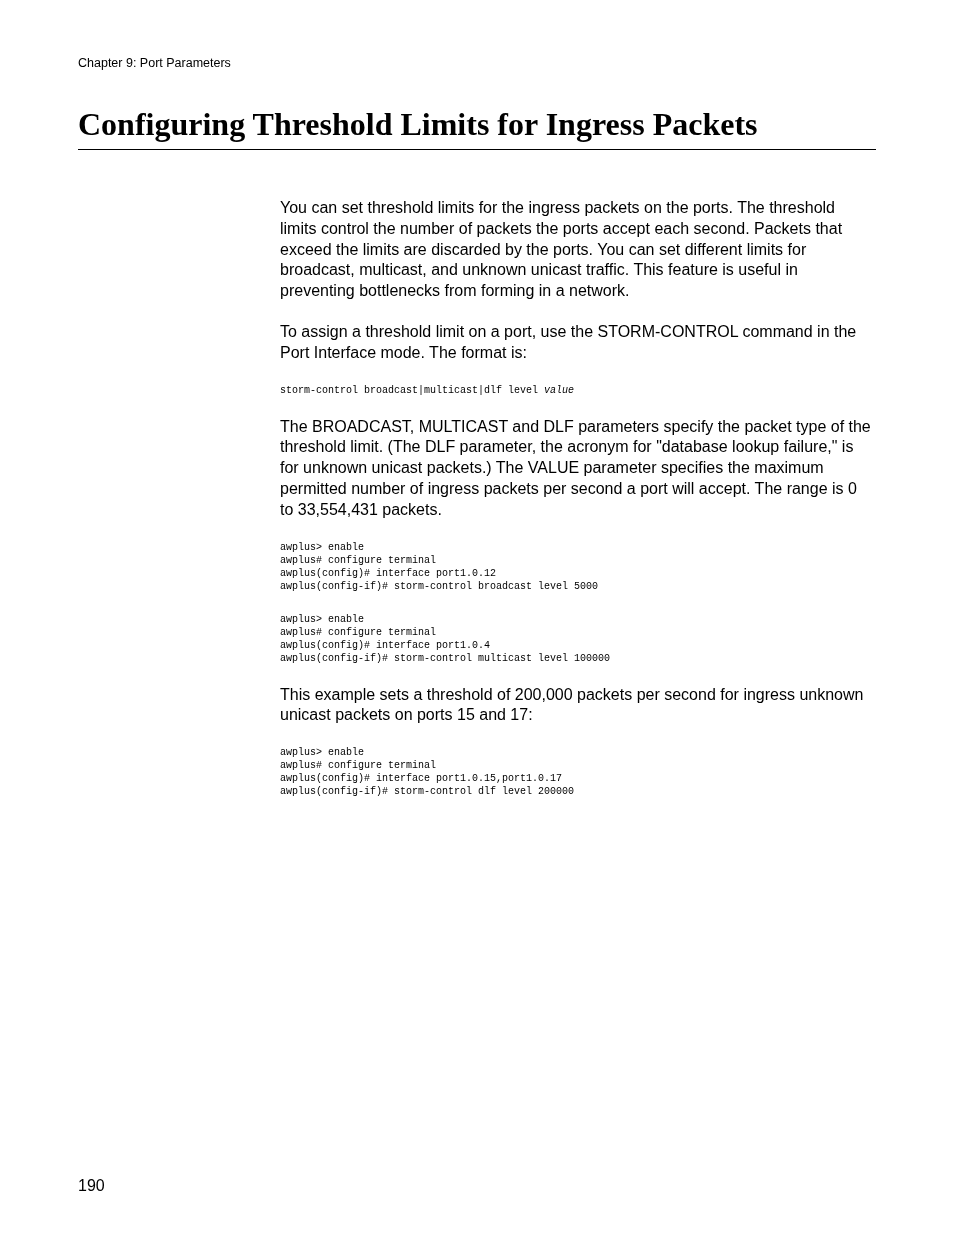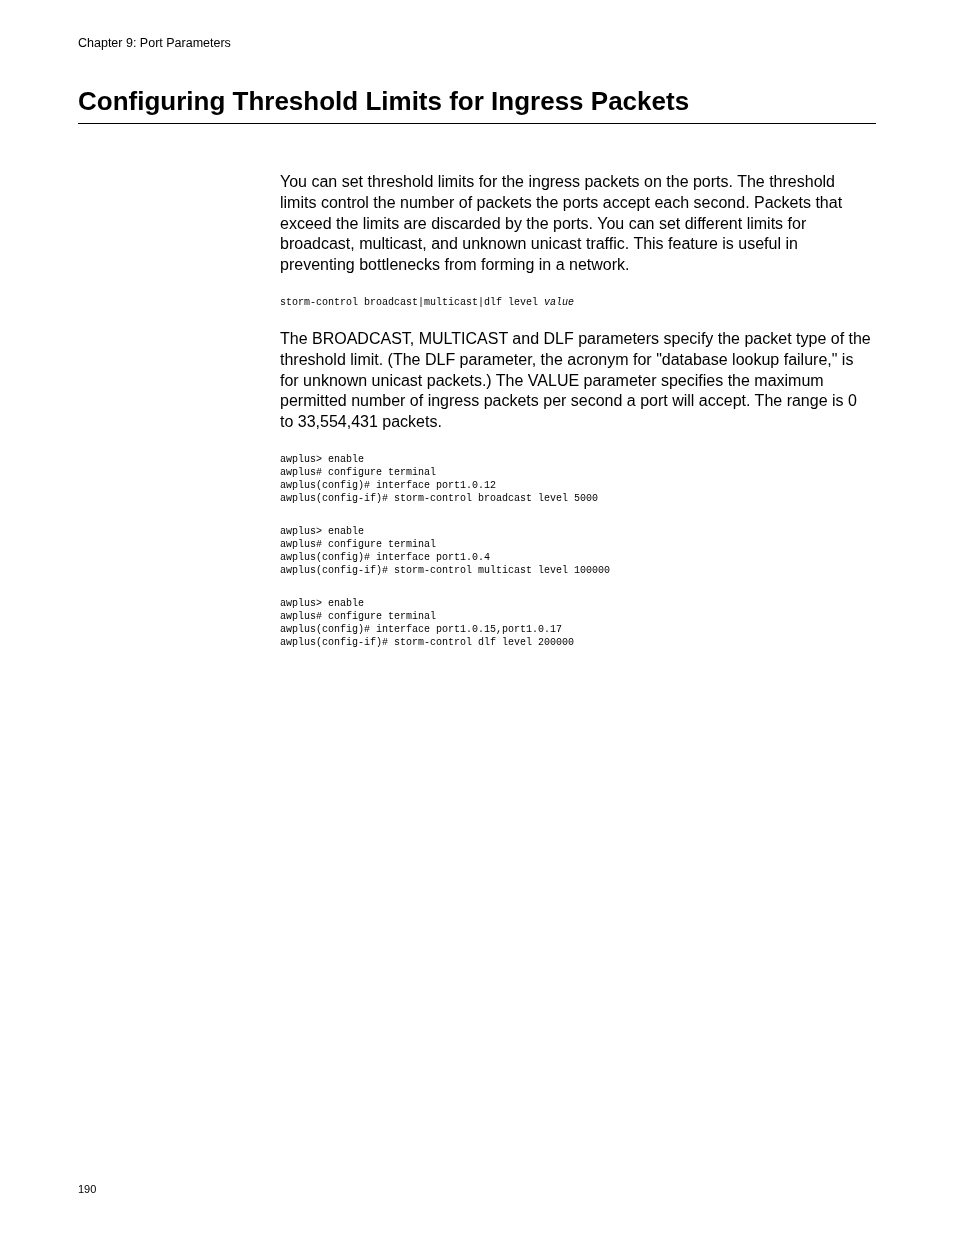--- a/index.html
+++ b/index.html
@@ -7,30 +7,30 @@
     padding: 0;
     background: #fff;
     font-family: Arial, Helvetica, sans-serif;
     color: #000;
     width: 954px;
     height: 1235px;
     position: relative;
     box-sizing: border-box;
   }
   .page {
-    padding: 36px 78px 0 78px;
+    padding: 56px 78px 0 78px;
     box-sizing: border-box;
   }
   .chapter-header {
     font-size: 12.5px;
     margin-bottom: 36px;
   }
   .section-title {
-    font-family: Liberation Sans, sans-serif;
-    font-size: 26px;
+    font-family: Liberation Serif, serif;
+    font-size: 32px;
     font-weight: bold;
     border-bottom: 1.5px solid #000;
     padding-bottom: 6px;
     margin-bottom: 48px;
   }
   .body-content {
     margin-left: 202px;
     font-size: 16px;
     line-height: 1.30;
   }
@@ -43,43 +43,45 @@
     white-space: pre;
     margin: 0 0 20px 0;
   }
   .mono .italic {
     font-style: italic;
   }
   .page-number {
     position: absolute;
     bottom: 40px;
     left: 78px;
-    font-size: 11px;
+    font-size: 16px;
   }
 </style>
 </head>
 <body>
 
 <div class="page">
   <div class="chapter-header">Chapter 9: Port Parameters</div>
 
   <div class="section-title">Configuring Threshold Limits for Ingress Packets</div>
 
   <div class="body-content">
     <p>You can set threshold limits for the ingress packets on the ports. The threshold limits control the number of packets the ports accept each second. Packets that exceed the limits are discarded by the ports. You can set different limits for broadcast, multicast, and unknown unicast traffic. This feature is useful in preventing bottlenecks from forming in a network.</p>
+    <p>To assign a threshold limit on a port, use the STORM-CONTROL command in the Port Interface mode. The format is:</p>
     <div class="mono"><span>storm-control broadcast|multicast|dlf level </span><span class="italic">value</span></div>
     <p>The BROADCAST, MULTICAST and DLF parameters specify the packet type of the threshold limit. (The DLF parameter, the acronym for "database lookup failure," is for unknown unicast packets.) The VALUE parameter specifies the maximum permitted number of ingress packets per second a port will accept. The range is 0 to 33,554,431 packets.</p>
     <div class="mono">awplus&gt; enable
 awplus# configure terminal
 awplus(config)# interface port1.0.12
 awplus(config-if)# storm-control broadcast level 5000</div>
     <div class="mono">awplus&gt; enable
 awplus# configure terminal
 awplus(config)# interface port1.0.4
 awplus(config-if)# storm-control multicast level 100000</div>
+    <p>This example sets a threshold of 200,000 packets per second for ingress unknown unicast packets on ports 15 and 17:</p>
     <div class="mono">awplus&gt; enable
 awplus# configure terminal
 awplus(config)# interface port1.0.15,port1.0.17
 awplus(config-if)# storm-control dlf level 200000</div>
   </div>
 </div>
 
 <div class="page-number">190</div>
 
 </body></html>

